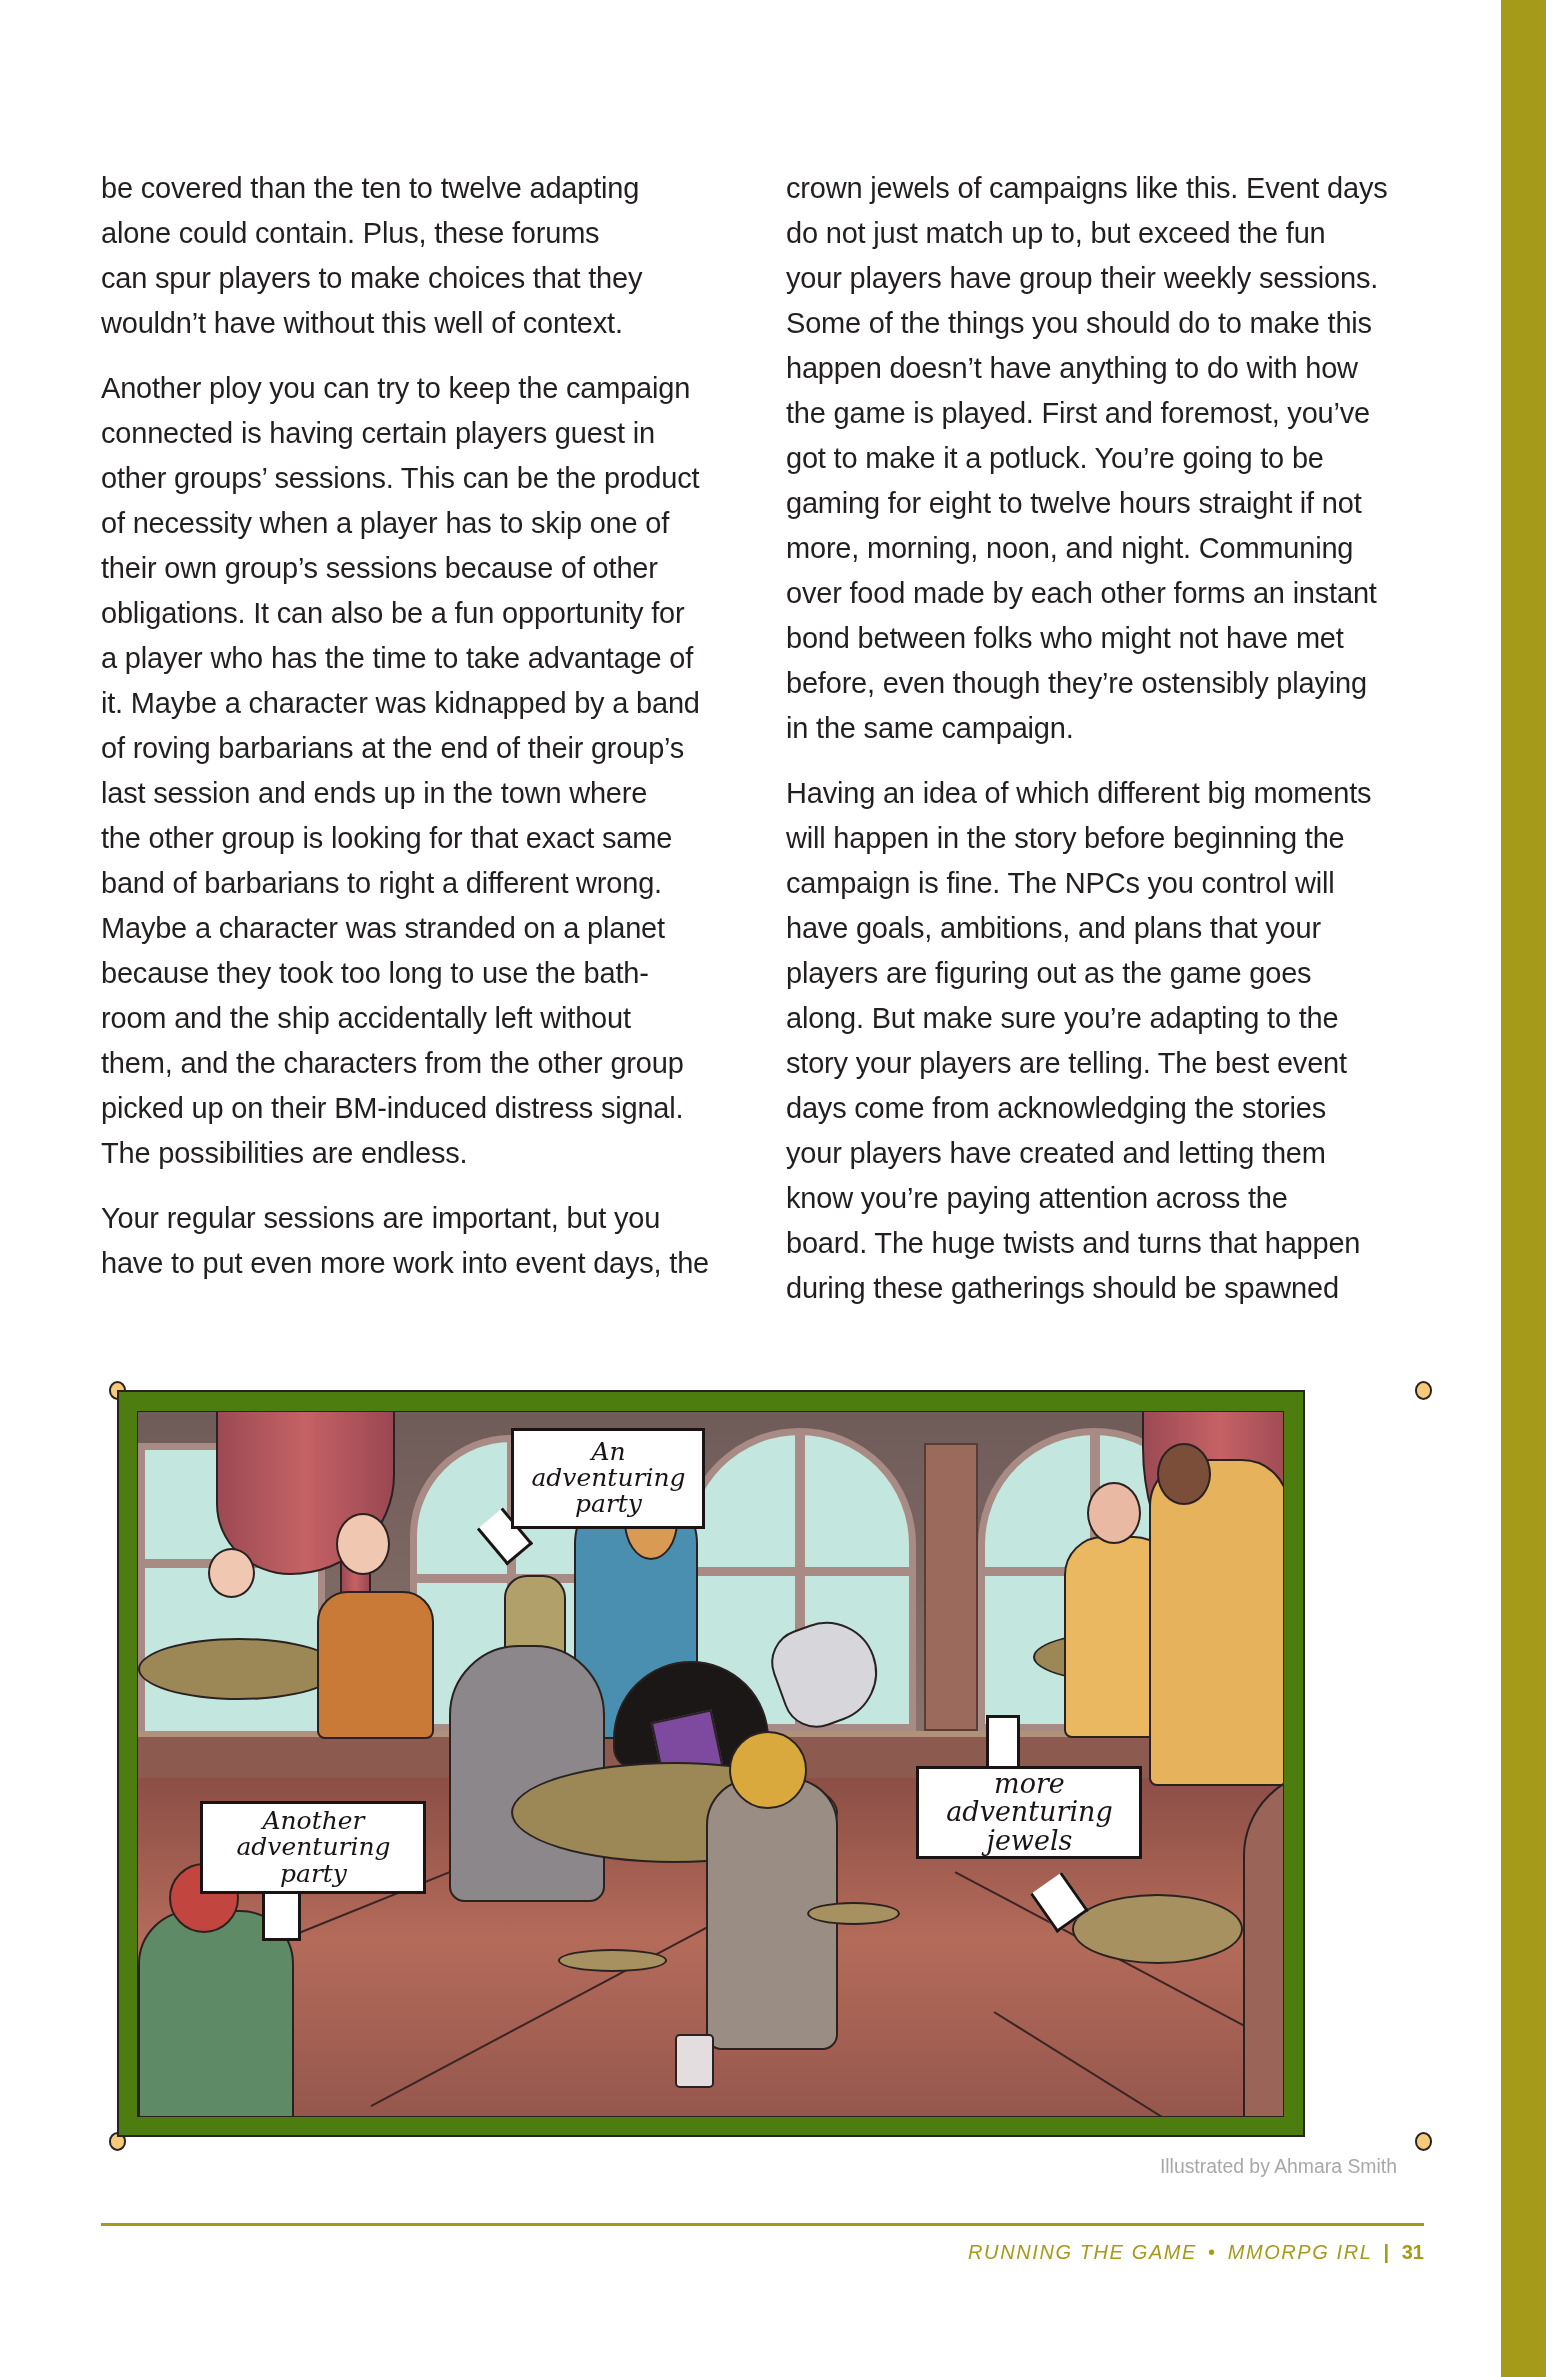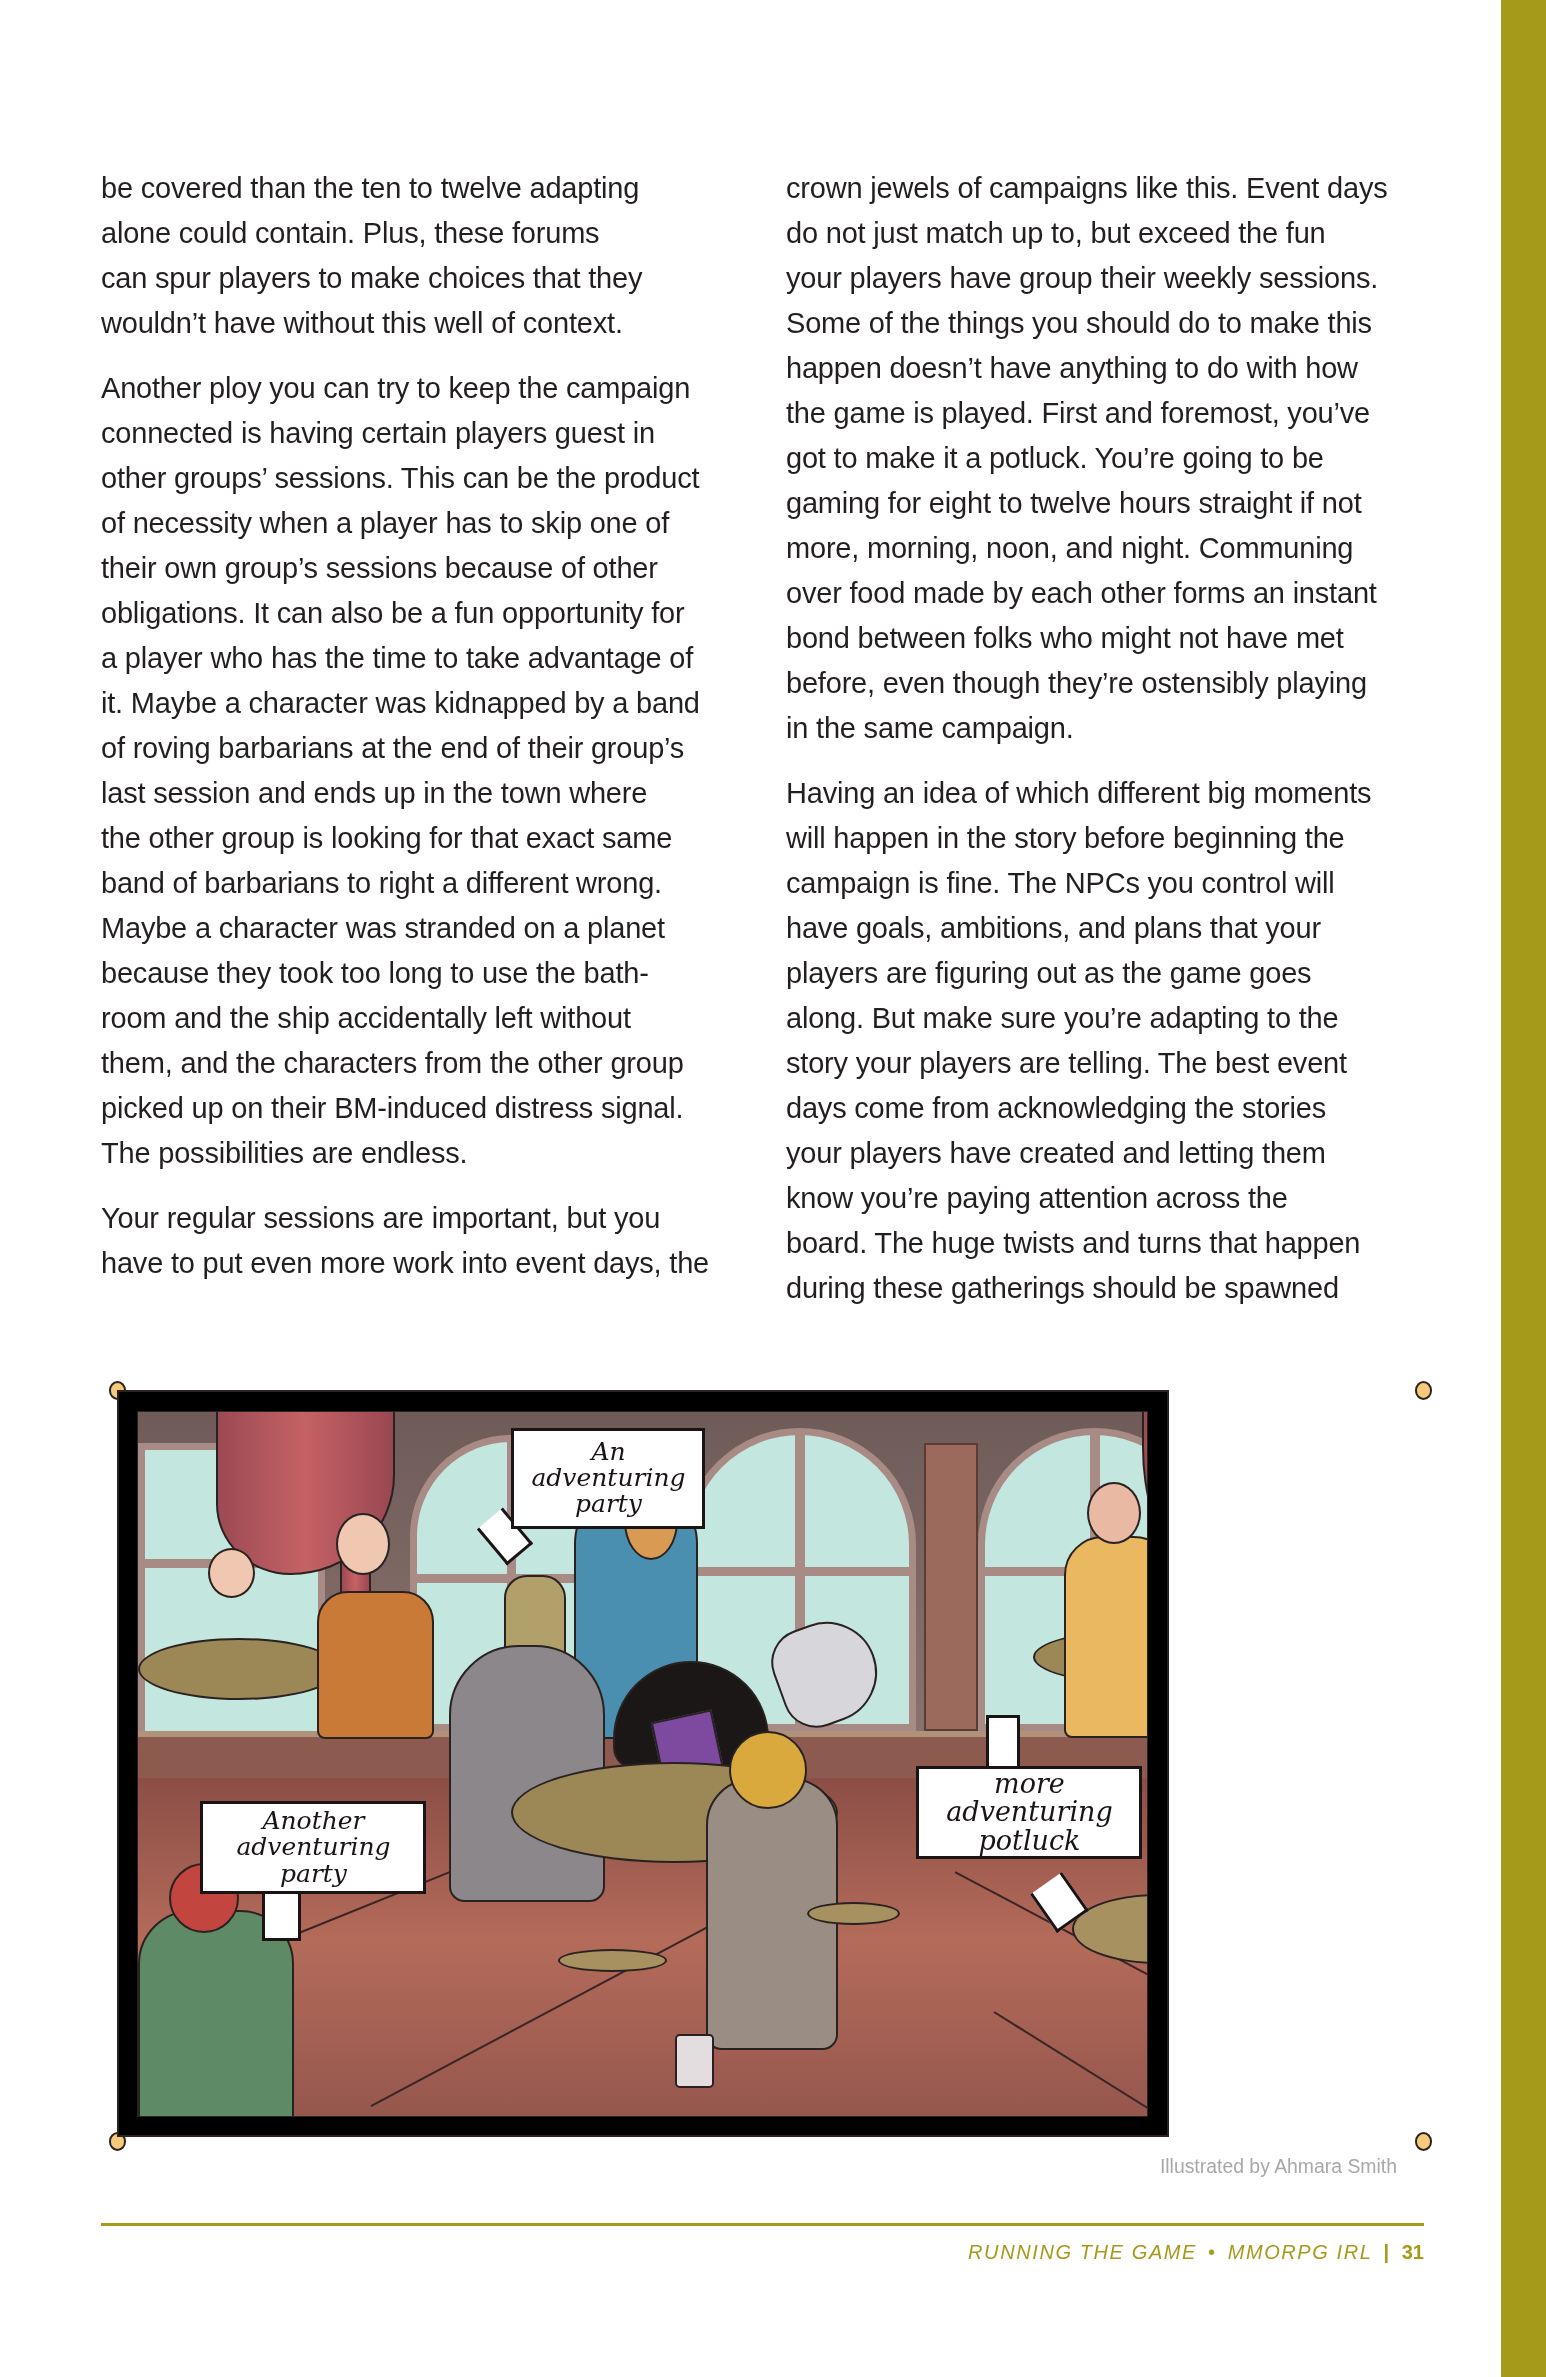--- a/index.html
+++ b/index.html
@@ -9,21 +9,21 @@
     .side-bar { position: absolute; top: 0; left: 1501px; width: 45px; height: 2377px; background: #a59a1a; }
 
     .column { position: absolute; top: 166px; width: 661px; font-size: 29px; line-height: 45px; letter-spacing: -0.2px; }
     .col-left { left: 101px; }
     .col-right { left: 786px; }
     .column .para { margin-bottom: 20px; }
     .column .line { display: block; white-space: nowrap; }
 
     
     .illustration { position: absolute; left: 109px; top: 1381px; width: 1323px; height: 770px; }
-    .frame { position: absolute; left: 7.8px; top: 9.3px; width: 1052px; height: 747px; background: #000000; border: 2.3px solid #2a2221; }
+    .frame { position: absolute; left: 7.8px; top: 9.3px; width: 1188px; height: 747px; background: #4d7c0f; border: 2.3px solid #2a2221; }
     .scene { position: absolute; left: 18.7px; top: 18.7px; right: 18.7px; bottom: 18.7px; background: #7a6561; overflow: hidden; border: 1.6px solid #2a2221; }
     .corner-dot { position: absolute; width: 17px; height: 18.7px; border-radius: 50%; background: #f7c97a; border: 2.3px solid #2a2221; }
 
     .wall { position: absolute; left: 0; top: 0; width: 100%; height: 366px; background: linear-gradient(#6f5b58, #8c7670); }
     .window { position: absolute; background: #c3e6df; border: 7.8px solid #a88b84; border-radius: 117px 117px 0 0; }
     .window .mull-v { position: absolute; left: 50%; top: 0; bottom: 0; width: 9.3px; margin-left: -4.7px; background: #a88b84; }
     .window .mull-h { position: absolute; left: 0; right: 0; height: 9.3px; background: #a88b84; }
     .shutter { position: absolute; background: #9c6a5c; border: 2.3px solid #5a3c36; }
     .curtain { position: absolute; background: linear-gradient(90deg, #9c4a54, #c56265, #9a4752); border: 2.3px solid #2a2221; }
     .floor { position: absolute; left: 0; top: 366px; width: 100%; height: 405px; background: linear-gradient(#8c4e46, #b46b5a 40%, #8a4f48); }
@@ -208,21 +208,21 @@
         <span>Another</span>
         <span>adventuring</span>
         <span>party</span>
       </div>
 
       <div class="sign-tail" style="left:848px;top:303px;width:34px;height:54px;border-bottom:none;"></div>
       <div class="sign-tail" style="left:902px;top:467px;width:39px;height:47px;transform:rotate(-35deg);border-top:none;"></div>
       <div class="sign" style="left:778px;top:354px;width:226px;height:93px;font-size:27px;">
         <span>more</span>
         <span>adventuring</span>
-        <span>potluck</span>
+        <span>jewels</span>
       </div>
     </div>
   </div>
 </div>
 
 <div class="credit">Illustrated by Ahmara Smith</div>
 
 <div class="footer-rule"></div>
 <div class="footer">
   <span>RUNNING THE GAME</span><span class="sep">•</span><span>MMORPG IRL</span><span class="pipe">|</span><span class="page-num">31</span>

